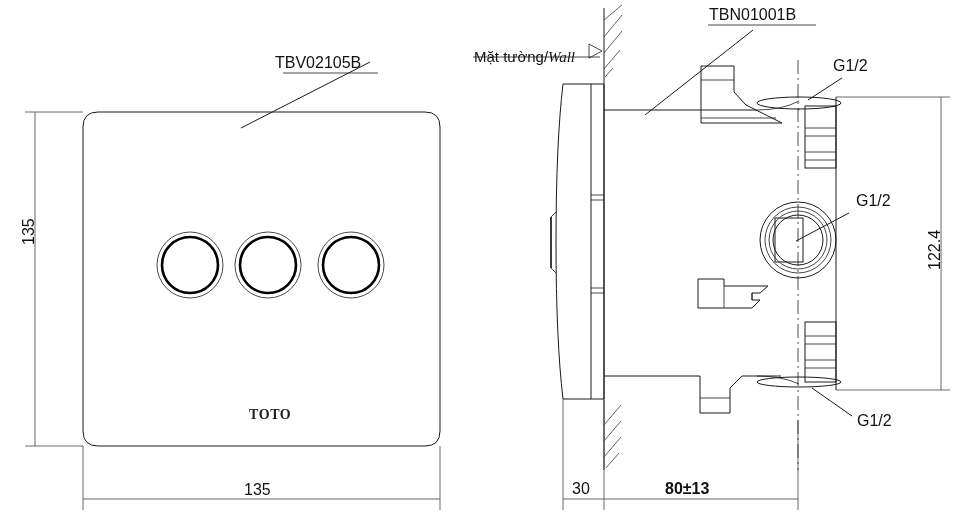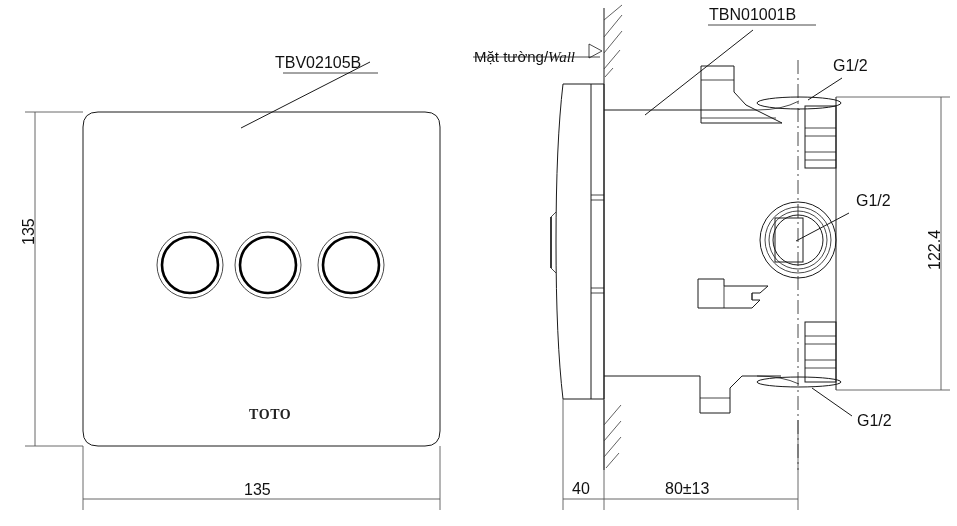--- a/index.html
+++ b/index.html
@@ -255,20 +255,20 @@
 
   <div style="position:absolute; left:857px; top:412px;">
     <span style="font-family:'Liberation Sans',sans-serif; font-size:16px; color:#111;">G1/2</span>
   </div>
 
   <div style="position:absolute; left:926px; top:270px; transform:rotate(-90deg); transform-origin:left top;">
     <span style="font-family:'Liberation Sans',sans-serif; font-size:16px; color:#111;">122.4</span>
   </div>
 
   <div style="position:absolute; left:572px; top:480px;">
-    <span style="font-family:'Liberation Sans',sans-serif; font-size:16px; color:#111;">40</span>
-  </div>
-
-  <div style="position:absolute; left:665px; top:480px;">
+    <span style="font-family:'Liberation Sans',sans-serif; font-size:16px; color:#111;">30</span>
+  </div>
+
+  <div style="position:absolute; left:665px; top:480px;font-weight:bold;">
     <span style="font-family:'Liberation Sans',sans-serif; font-size:16px; color:#111;">80±13</span>
   </div>
 
 </div>
 
 </body></html>

